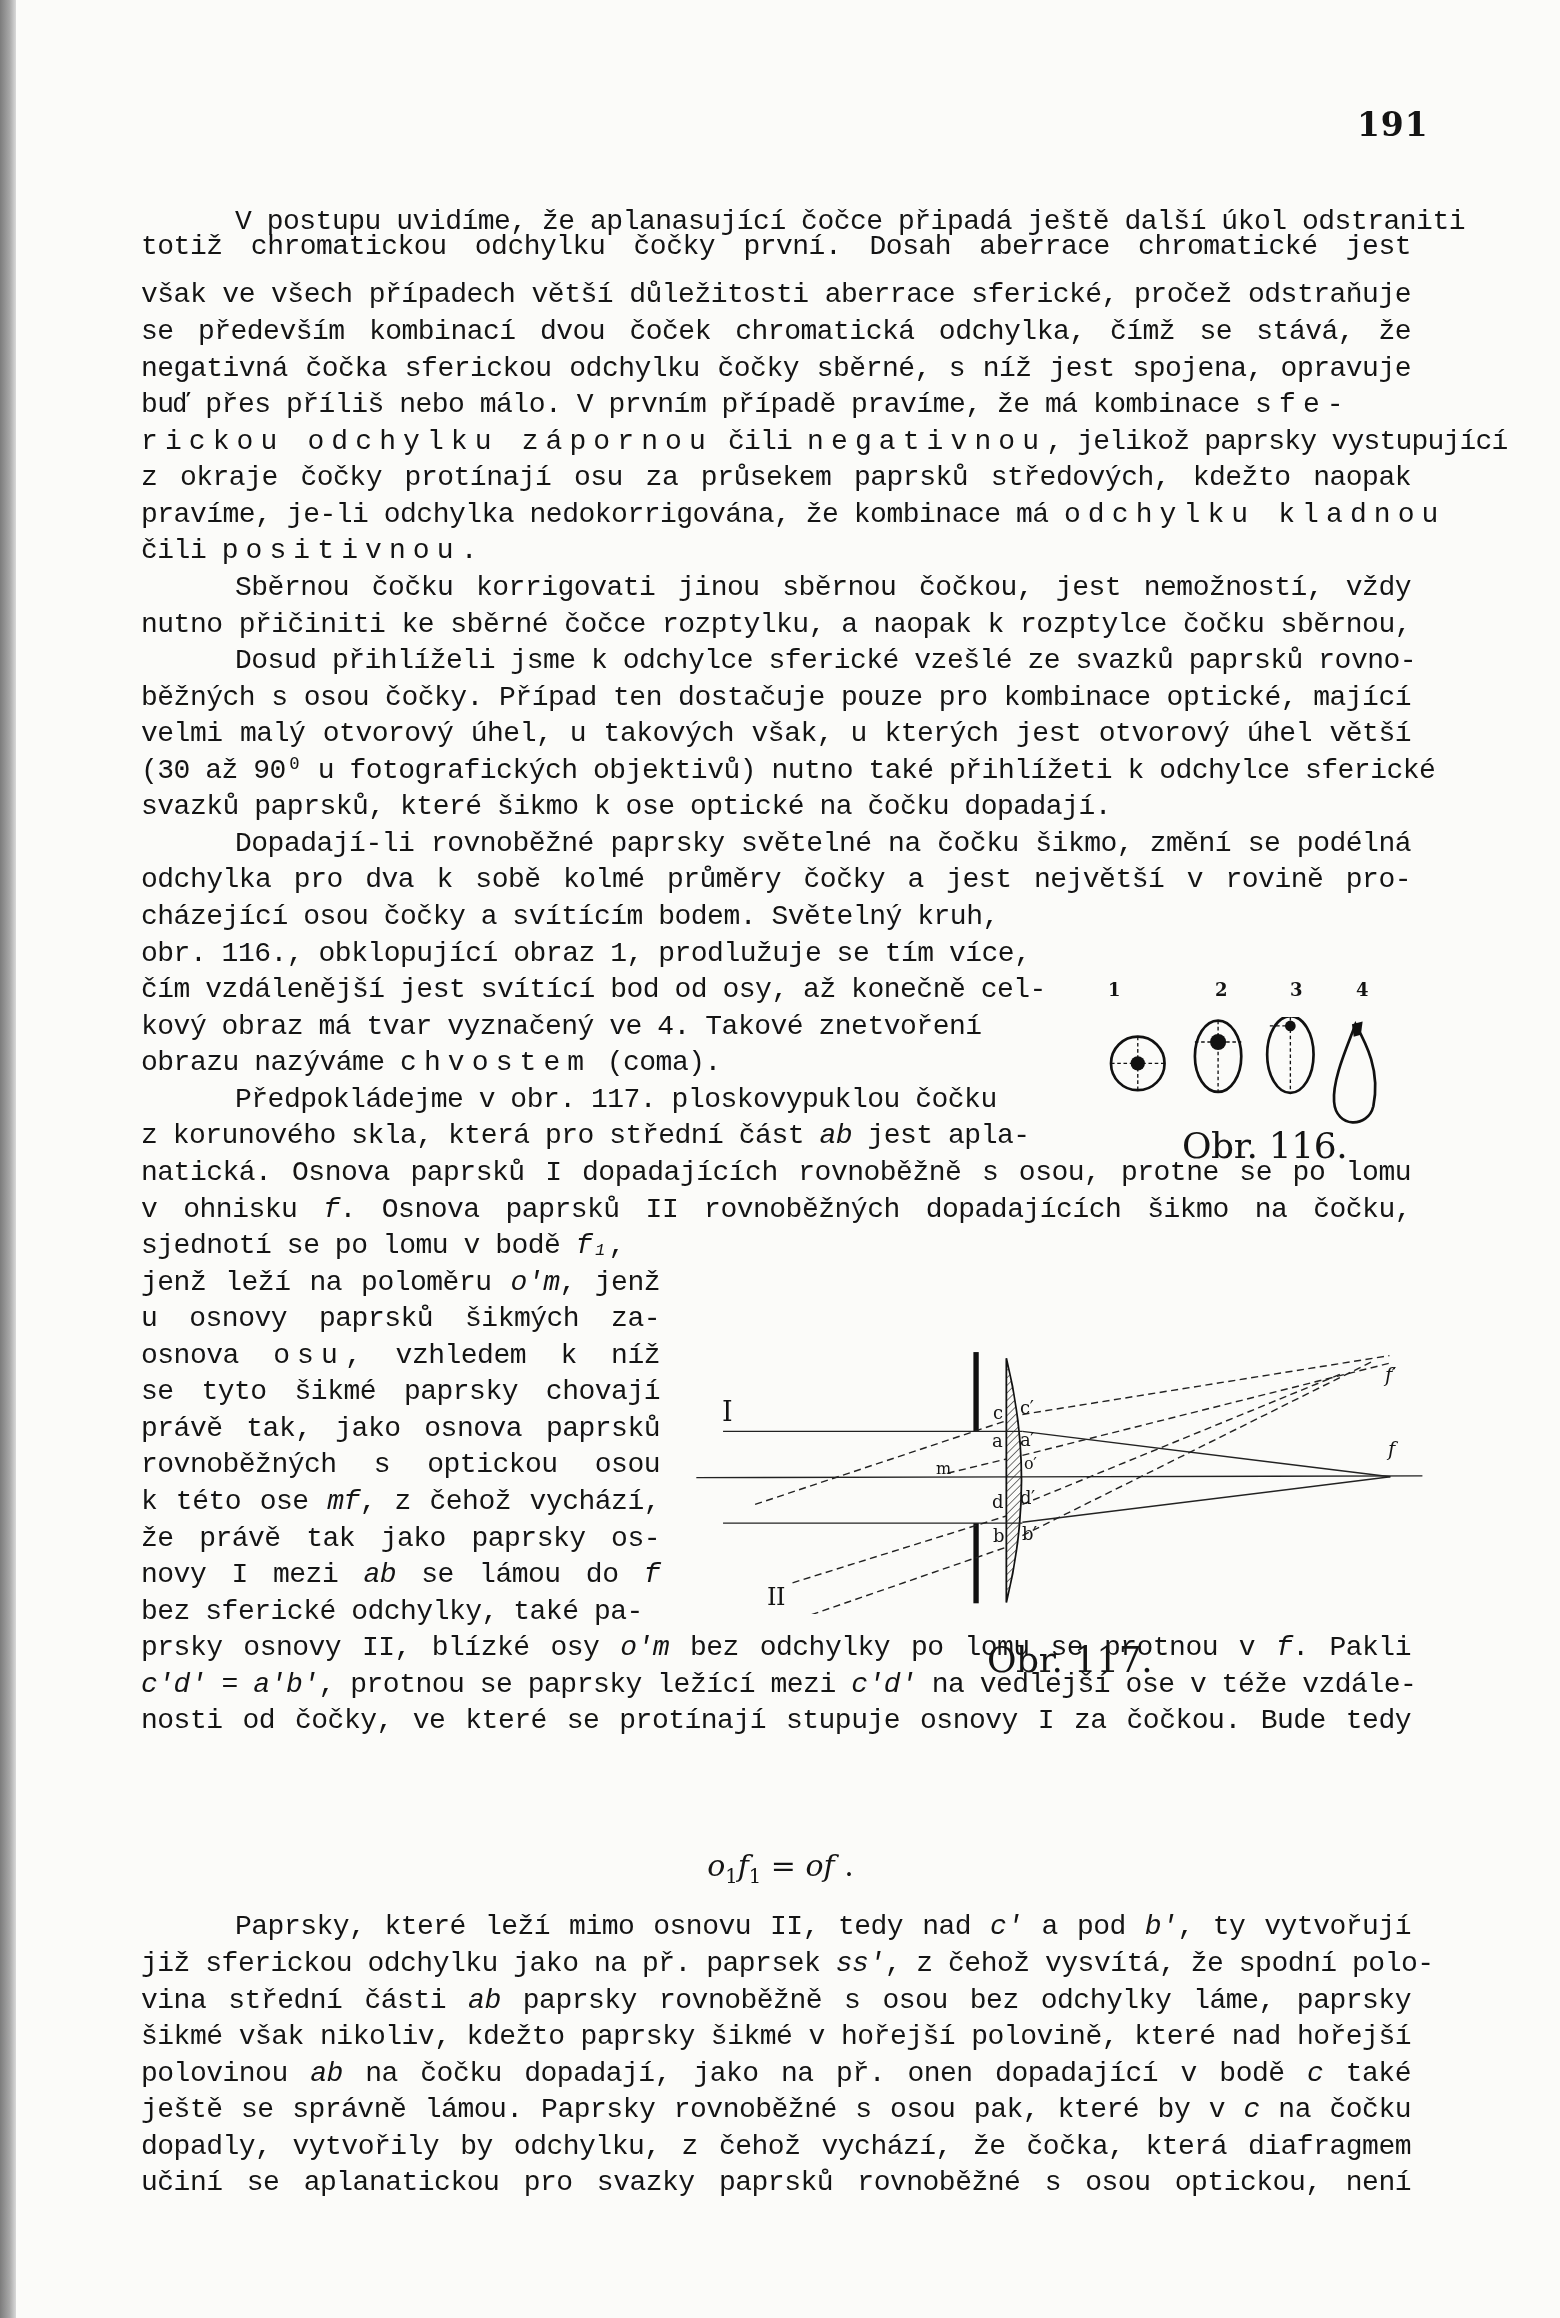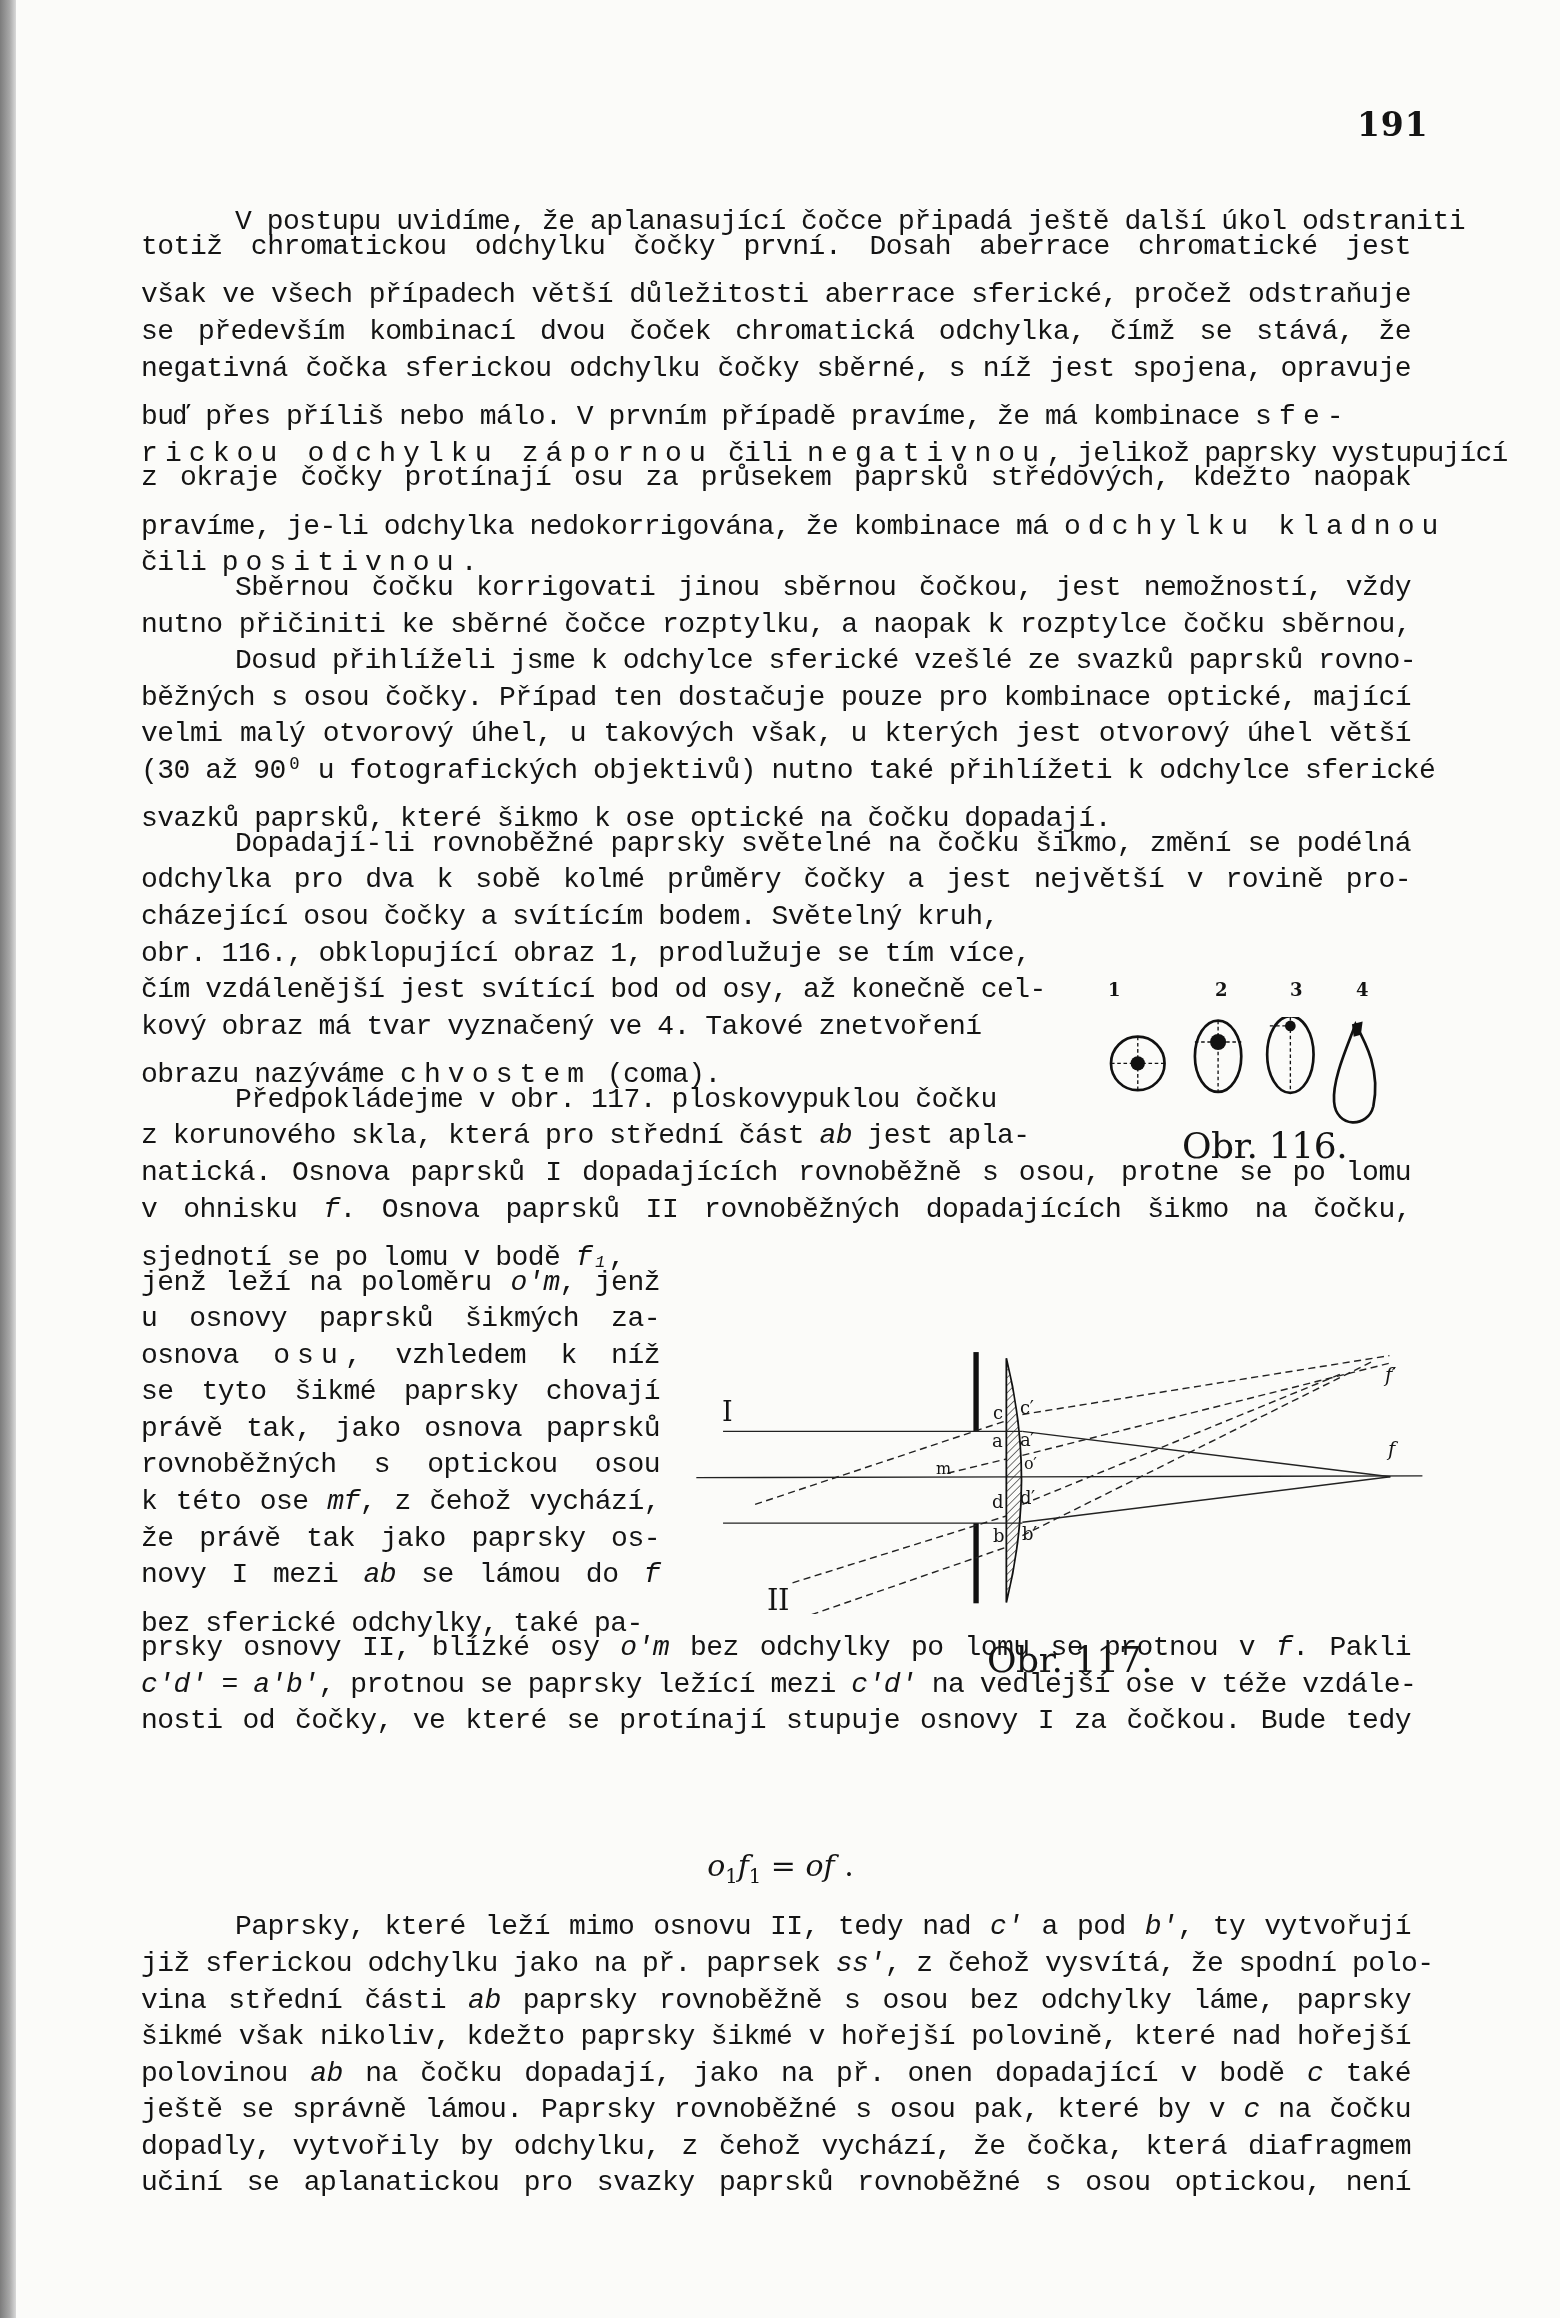--- a/index.html
+++ b/index.html
@@ -3,21 +3,21 @@
 <meta charset="utf-8">
 <style>
   html,body{margin:0;padding:0;}
   body{width:1561px;height:2319px;background:#fbfbf9;position:relative;overflow:hidden;
        font-family:"DejaVu Serif","Liberation Serif",serif;color:#141414;}
   .edge{position:absolute;left:0;top:0;width:16px;height:2319px;background:linear-gradient(90deg,#7c7c7c,#a8a8a8 60%,#d9d9d9);}
   .pageno{position:absolute;left:1357px;top:105px;font-size:33px;letter-spacing:0.9px;font-weight:bold;}
   .ln{position:absolute;left:141px;width:1270px;font-size:28px;line-height:37px;height:37px;
       white-space:nowrap;text-align:justify;text-align-last:justify;letter-spacing:-0.5px;word-spacing:-0.9px;font-family:Liberation Mono, monospace;}
   .ln.ind{left:235px;width:1176px;}
-  .ln.short{text-align-last:left;margin-top:12px;}
+  .ln.short{text-align-last:left;}
   .ln.narrow{width:519px;}
   .sp{letter-spacing:7.1px;}
   i{font-style:italic;}
   .eq{position:absolute;left:0;width:1561px;text-align:center;top:1848px;font-size:30px;font-style:italic;}
   .eq sub{font-size:19.6px;font-style:normal;}
   .cap{position:absolute;font-size:36px;letter-spacing:-0.4px;}
   svg{position:absolute;}
 </style>
 </head>
 <body>
@@ -128,21 +128,21 @@
       <line x1="1146" y1="1586" x2="1558" y2="1520"></line>
       <line x1="1062" y1="1652" x2="1128" y2="1636"></line>
       <line x1="1146" y1="1632" x2="1560" y2="1528"></line>
       <line x1="888" y1="1775" x2="1128" y2="1700"></line>
       <line x1="1146" y1="1687" x2="1505" y2="1540"></line>
       <line x1="897" y1="1815" x2="1128" y2="1735"></line>
       <line x1="1146" y1="1722" x2="1540" y2="1526"></line>
     </g>
   </svg>
   <div class="cap" style="left:722px;top:1396px;font-size:27px">I</div>
-  <div class="cap" style="left:767px;top:1583px;font-size:29px">II</div>
+  <div class="cap" style="left:767px;top:1583px;font-size:24px">II</div>
   <div class="cap" style="left:936px;top:1459px;font-size:16px">m</div>
   <div class="cap" style="left:993px;top:1402px;font-size:18px">c</div>
   <div class="cap" style="left:1020px;top:1397px;font-size:18px">c′</div>
   <div class="cap" style="left:992px;top:1430px;font-size:18px">a</div>
   <div class="cap" style="left:1020px;top:1429px;font-size:18px">a′</div>
   <div class="cap" style="left:1024px;top:1454px;font-size:16px">o′</div>
   <div class="cap" style="left:992px;top:1491px;font-size:18px">d</div>
   <div class="cap" style="left:1020px;top:1487px;font-size:18px">d′</div>
   <div class="cap" style="left:993px;top:1525px;font-size:18px">b</div>
   <div class="cap" style="left:1022px;top:1523px;font-size:18px">b′</div>

